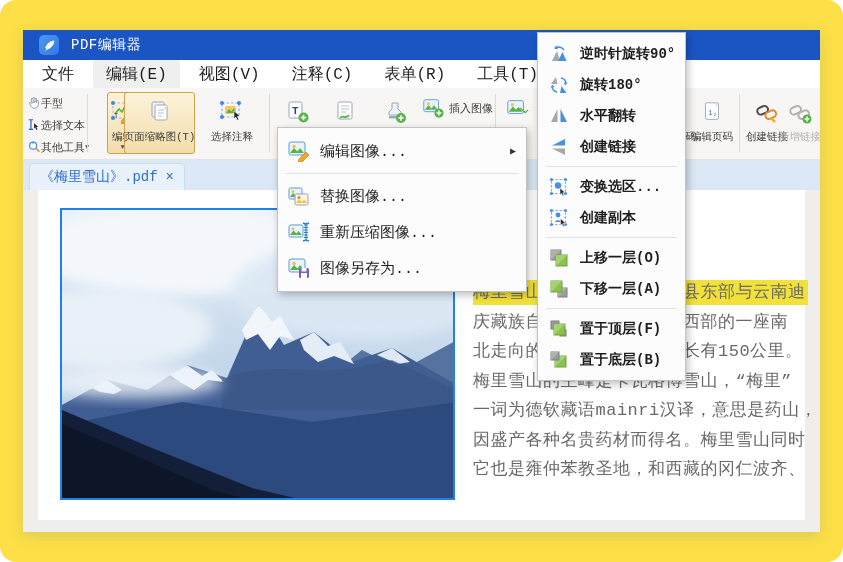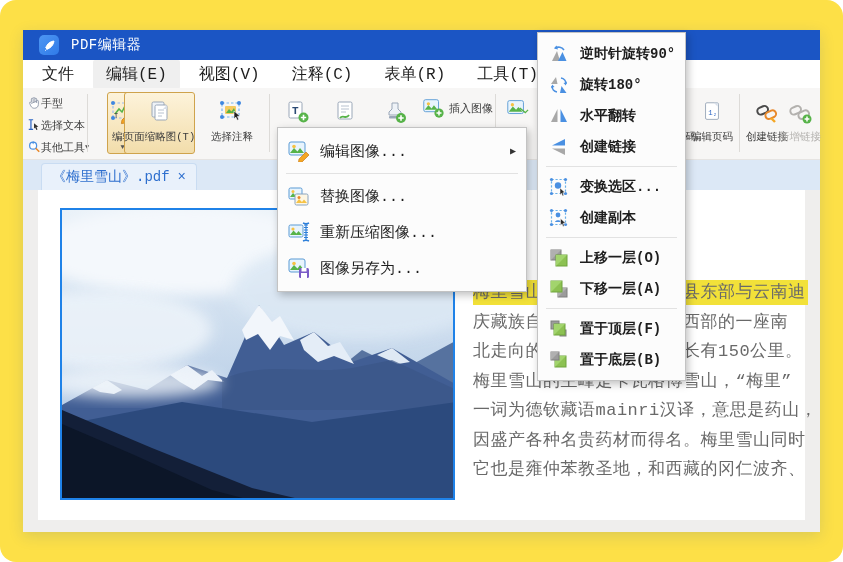--- a/index.html
+++ b/index.html
@@ -36,21 +36,21 @@
   .bigbtn .lbl { margin-top:3px; }
   .bigbtn.hl { background:linear-gradient(#fdf3da,#f2ddab); border-color:#cfa34c; }
   .caret { font-size:7px; color:#555; line-height:6px; }
   .hbtn { position:absolute; display:flex; align-items:center; gap:4px; font-size:11px; color:#3c3c3c; white-space:nowrap; }
   .grayed { color:#b3b1ae; }
 
   
   .tabbar { position:absolute; left:0; top:130px; width:797px; height:30px; background:#dce8f6; }
   .tab { position:absolute; left:6px; top:3px; height:27px; padding:0 10px; background:#e9f1fb;
          border:1px solid #c9dcf2; border-bottom:none; border-radius:4px 4px 0 0;
-         display:flex; align-items:center; gap:8px; font-size:14px; color:#2e6fce;margin-left:12px; }
+         display:flex; align-items:center; gap:8px; font-size:14px; color:#2e6fce; }
   .tab-close { font-size:14px; color:#2e6fce; line-height:1; }
 
   
   .docarea { position:absolute; left:0; top:160px; width:797px; height:342px; background:#efeeed; }
   .page { position:absolute; left:15px; top:0; width:767px; height:330px; background:#fff; }
 
   .pdf-image { position:absolute; left:22px; top:18px; width:395px; height:292px;
                border:2px solid #1f82e8; overflow:hidden; background:#cfe0f0; }
 
   .textcol { position:absolute; left:435px; top:0; width:332px; }

